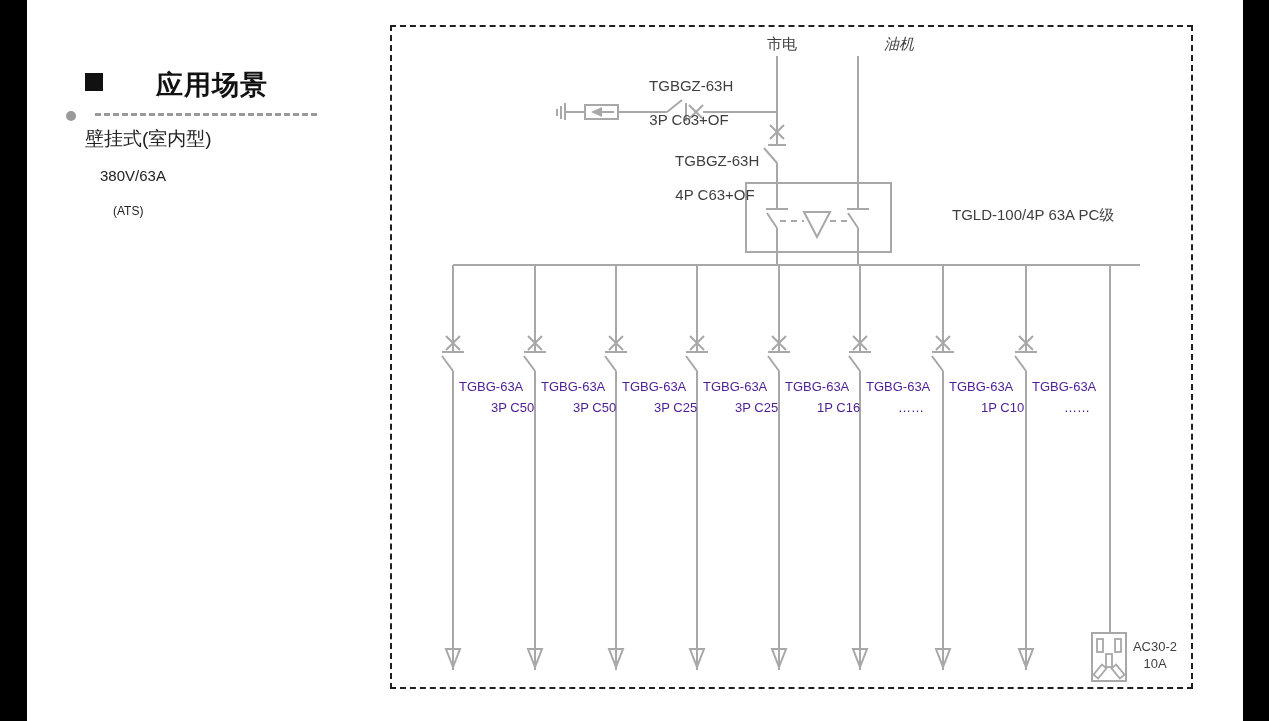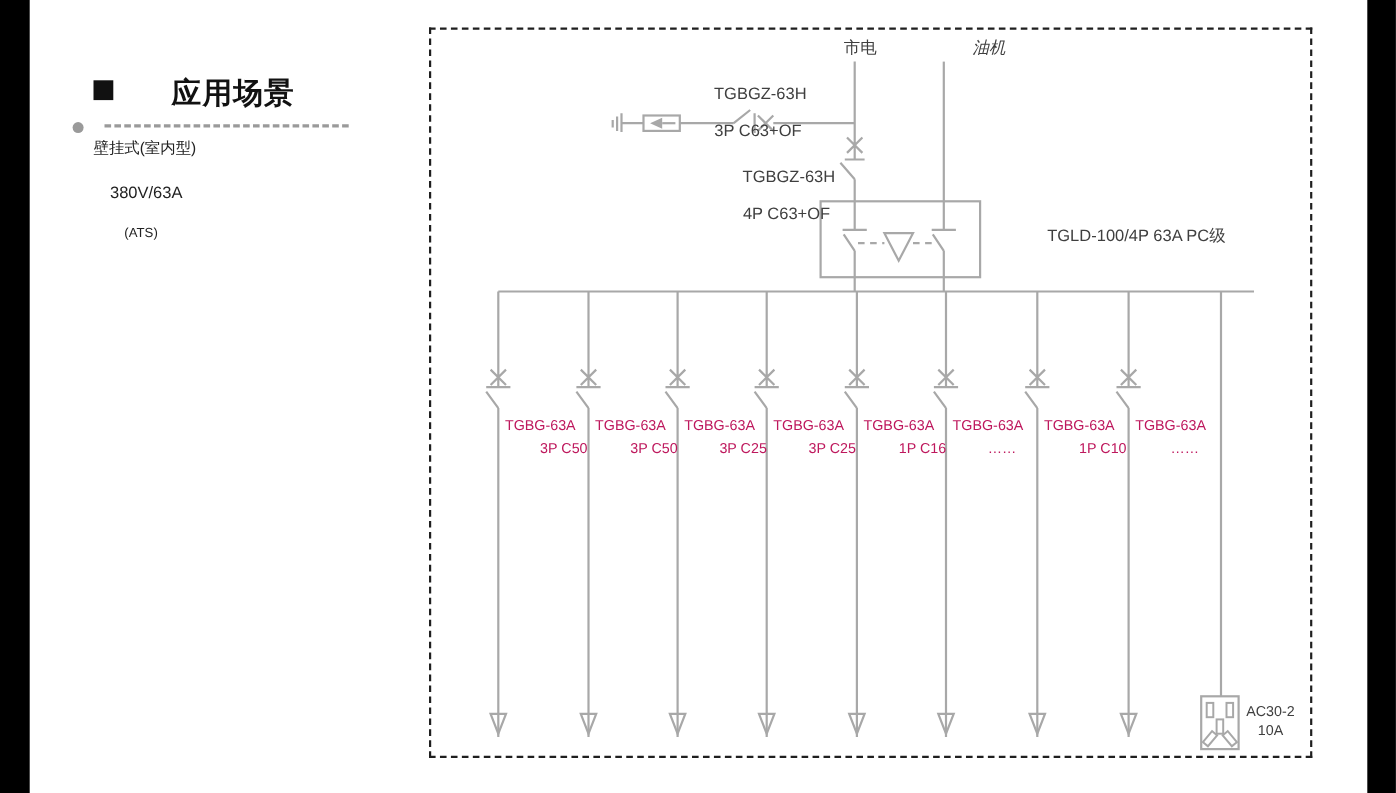--- a/index.html
+++ b/index.html
@@ -11,30 +11,30 @@
   .edge-bar{position:absolute;top:0;height:721px;background:#000;}
   .edge-bar.left{left:0;width:27px;}
   .edge-bar.right{left:1243px;width:26px;}
 
   
   .section-bullet{position:absolute;left:85px;top:73px;width:18px;height:18px;background:#111;}
   .section-title{position:absolute;left:120px;top:67px;font-size:27px;font-weight:bold;color:#111;letter-spacing:1px;margin-left:36px;}
   .divider{position:absolute;left:95px;top:113px;width:222px;height:0;border-top:3px dashed #9a9a9a;}
   .divider-dot{position:absolute;left:66px;top:111px;width:10px;height:10px;border-radius:50%;background:#9a9a9a;}
   .side-item{position:absolute;color:#222;}
-  .side-item.i0{left:85px;top:126px;font-size:14px;}
+  .side-item.i0{left:85px;top:126px;font-size:19px;}
   .side-item.i1{left:100px;top:167px;font-size:15px;}
   .side-item.i2{left:113px;top:204px;font-size:12px;}
 
   
   .diagram-frame{position:absolute;left:390px;top:25px;width:799px;height:660px;border:2px dashed #1f1f1f;}
   svg.wires{position:absolute;left:0;top:0;}
   .dlabel{position:absolute;color:#3f3f3f;font-size:15px;line-height:17px;white-space:pre;}
   .source-label{width:40px;text-align:right;}
-  .blabel{position:absolute;color:#be185d;font-size:13px;line-height:21px;white-space:nowrap;}
+  .blabel{position:absolute;color:#4c1d95;font-size:13px;line-height:21px;white-space:nowrap;}
   .blabel .spec{display:block;margin-left:32px;}
   .socket-label{position:absolute;left:1129px;top:638px;width:52px;text-align:center;color:#3f3f3f;font-size:13px;line-height:17px;}
 </style>
 </head>
 <body>
 
 <div class="edge-bar left"></div>
 <div class="edge-bar right"></div>
 
 <div class="section-bullet"></div>

